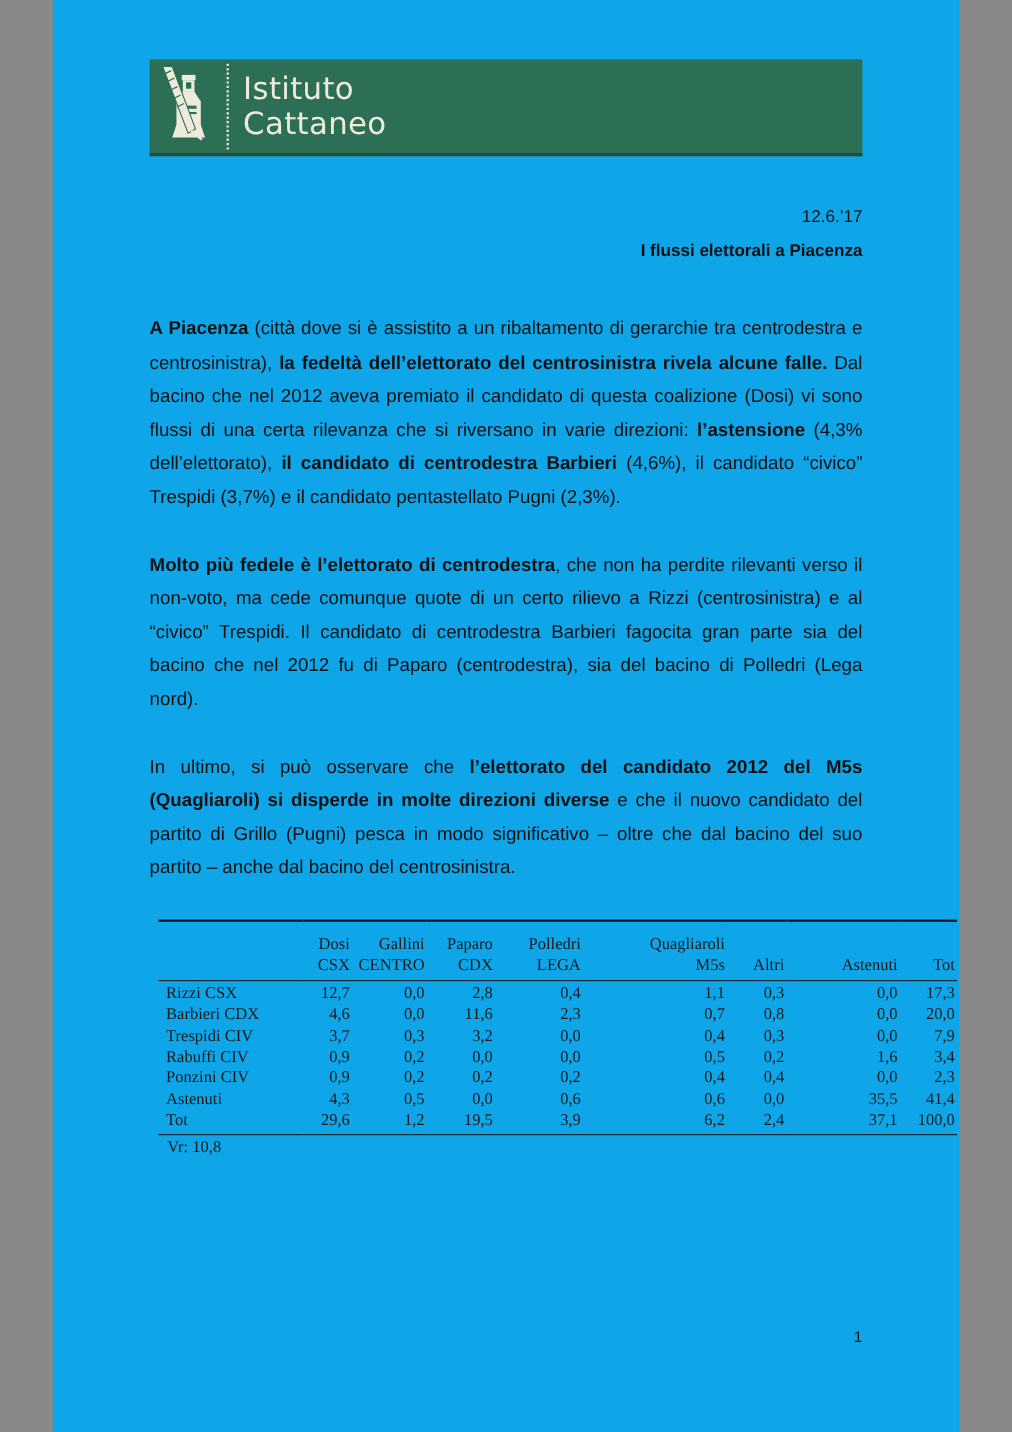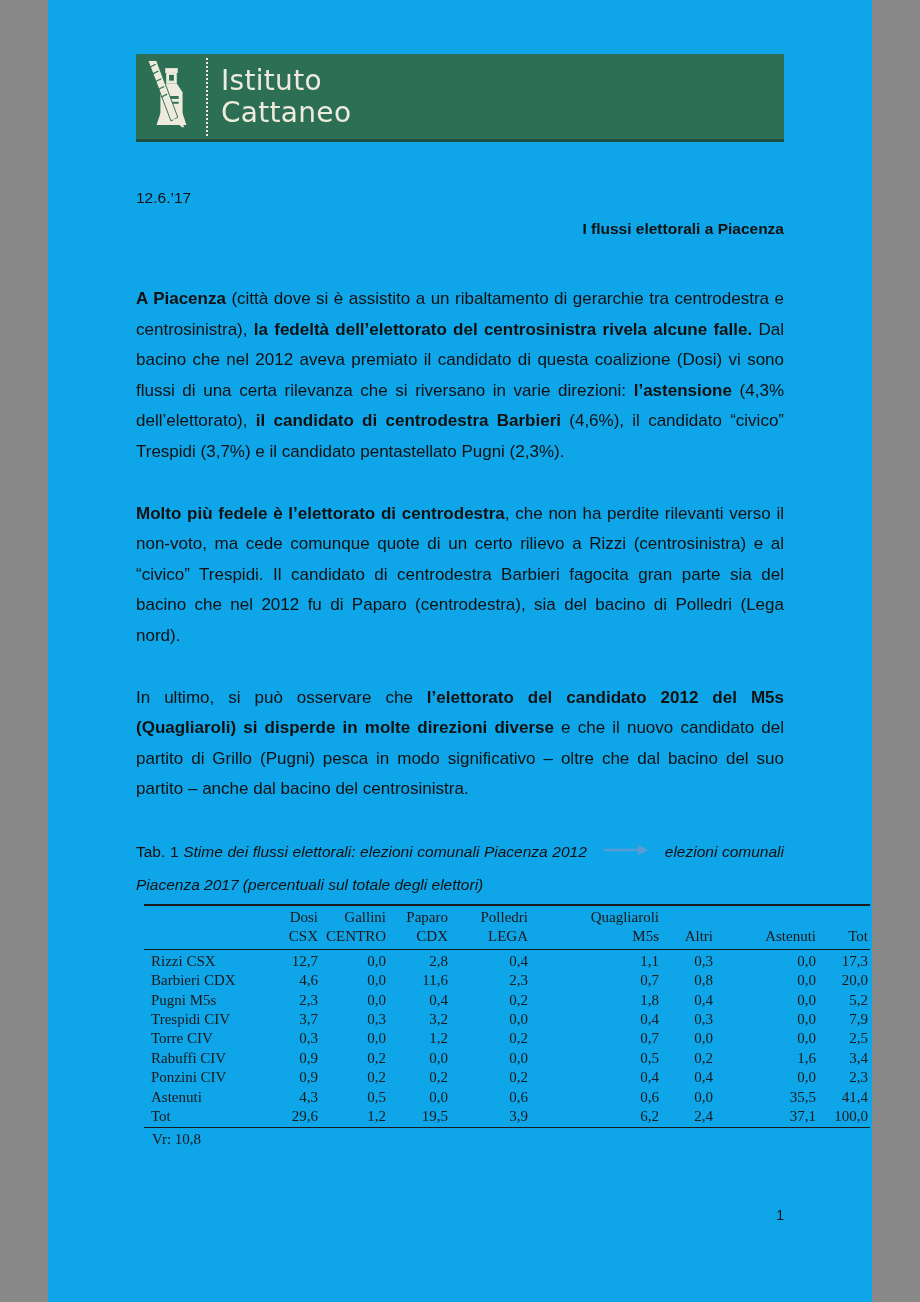--- a/index.html
+++ b/index.html
@@ -28,21 +28,21 @@
   .banner .dotline{
     height:78px;border-left:2px dotted var(--logo-cream);
     margin:0 13px 0 9px;flex:0 0 auto;
   }
   .logo-text{
     font-family:"DejaVu Sans",sans-serif;color:var(--logo-cream);
     font-size:28px;line-height:32px;letter-spacing:0.3px;
   }
 
   
-  .doc-date{margin-top:47px;text-align:left;font-size:15.5px;}
+  .doc-date{margin-top:47px;text-align:right;font-size:15.5px;}
   .doc-title{margin-top:13px;text-align:right;font-size:15.5px;font-weight:bold;}
 
   
   .paragraphs{margin-top:46px;}
   .body-par{
     font-size:17px;line-height:30.6px;text-align:justify;
     margin-bottom:31px;
   }
   .body-par .b{font-weight:bold;}
 
@@ -57,21 +57,21 @@
   .flux-table{
     margin-left:8px;width:726px;table-layout:fixed;border-collapse:collapse;
     font-family:"Liberation Serif",serif;font-size:15px;color:#1a1a1a;
     border-top:2px solid #1a1a1a;margin-top:3px;
   }
   .flux-table th,.flux-table td{
     font-weight:normal;text-align:right;padding:0 2px;line-height:19.4px;
     overflow:hidden;white-space:nowrap;
   }
   .flux-table th:first-child,.flux-table td:first-child{text-align:left;padding-left:7px;}
-  .flux-table thead tr.h1 th{padding-top:2px;}
+  .flux-table thead tr.h1 th{padding-top:12px;}
   .flux-table thead tr.h2 th{border-bottom:1.5px solid #1a1a1a;padding-bottom:2px;}
   .flux-table tbody tr:first-child td{padding-top:2px;}
   .flux-table tbody tr:last-child td{border-bottom:1.5px solid #1a1a1a;padding-bottom:1px;}
   .table-note{
     font-family:"Liberation Serif",serif;font-size:15px;margin:3px 0 0 16px;color:#1a1a1a;
   }
 
   .page-number{position:absolute;top:1207px;right:88px;font-size:14px;}
 </style>
 </head>
@@ -114,24 +114,20 @@
 
     <div class="doc-date">12.6.’17</div>
     <div class="doc-title">I flussi elettorali a Piacenza</div>
 
     <div class="paragraphs">
         <p class="body-par"><span class="b">A Piacenza</span><span> (città dove si è assistito a un ribaltamento di gerarchie tra centrodestra e centrosinistra), </span><span class="b">la fedeltà dell’elettorato del centrosinistra rivela alcune falle.</span><span> Dal bacino che nel 2012 aveva premiato il candidato di questa coalizione (Dosi) vi sono flussi di una certa rilevanza che si riversano in varie direzioni: </span><span class="b">l’astensione</span><span> (4,3% dell’elettorato), </span><span class="b">il candidato di centrodestra Barbieri</span><span> (4,6%), il candidato “civico” Trespidi (3,7%) e il candidato pentastellato Pugni (2,3%).</span></p>
         <p class="body-par"><span class="b">Molto più fedele è l’elettorato di centrodestra</span><span>, che non ha perdite rilevanti verso il non-voto, ma cede comunque quote di un certo rilievo a Rizzi (centrosinistra) e al “civico” Trespidi. Il candidato di centrodestra Barbieri fagocita gran parte sia del bacino che nel 2012 fu di Paparo (centrodestra), sia del bacino di Polledri (Lega nord).</span></p>
         <p class="body-par"><span>In ultimo, si può osservare che </span><span class="b">l’elettorato del candidato 2012 del M5s (Quagliaroli) si disperde in molte direzioni diverse</span><span> e che il nuovo candidato del partito di Grillo (Pugni) pesca in modo significativo – oltre che dal bacino del suo partito – anche dal bacino del centrosinistra.</span></p>
       </div>
 
-    <div class="tab-caption"><span>Tab. 1 </span><span class="i">Stime dei flussi elettorali: elezioni comunali Piacenza 2012</span><span class="arrow"><svg width="44" height="12" viewBox="0 0 44 12">
-            <line x1="0" y1="6" x2="35" y2="6" stroke="#5B9BD5" stroke-width="2.6"></line>
-            <polygon points="34,0.5 44,6 34,11.5" fill="#5B9BD5"></polygon>
-          </svg></span><span class="i">elezioni comunali Piacenza 2017 (percentuali sul totale degli elettori)</span></div>
 
     <table class="flux-table">
       <colgroup>
         <col style="width:132px">
           <col style="width:44px">
           <col style="width:68px">
         <col style="width:62px">
           <col style="width:80px">
           <col style="width:131px">
         <col style="width:54px">
@@ -179,51 +175,29 @@
             <td>4,6</td>
             <td>0,0</td>
             <td>11,6</td>
             <td>2,3</td>
             <td>0,7</td>
             <td>0,8</td>
             <td>0,0</td>
             <td>20,0</td>
           </tr>
           <tr>
-            <td>Pugni M5s</td>
-            <td>2,3</td>
-            <td>0,0</td>
-            <td>0,4</td>
-            <td>0,2</td>
-            <td>1,8</td>
-            <td>0,4</td>
-            <td>0,0</td>
-            <td>5,2</td>
-          </tr>
-          <tr>
             <td>Trespidi CIV</td>
             <td>3,7</td>
             <td>0,3</td>
             <td>3,2</td>
             <td>0,0</td>
             <td>0,4</td>
             <td>0,3</td>
             <td>0,0</td>
             <td>7,9</td>
-          </tr>
-          <tr>
-            <td>Torre CIV</td>
-            <td>0,3</td>
-            <td>0,0</td>
-            <td>1,2</td>
-            <td>0,2</td>
-            <td>0,7</td>
-            <td>0,0</td>
-            <td>0,0</td>
-            <td>2,5</td>
           </tr>
           <tr>
             <td>Rabuffi CIV</td>
             <td>0,9</td>
             <td>0,2</td>
             <td>0,0</td>
             <td>0,0</td>
             <td>0,5</td>
             <td>0,2</td>
             <td>1,6</td>

